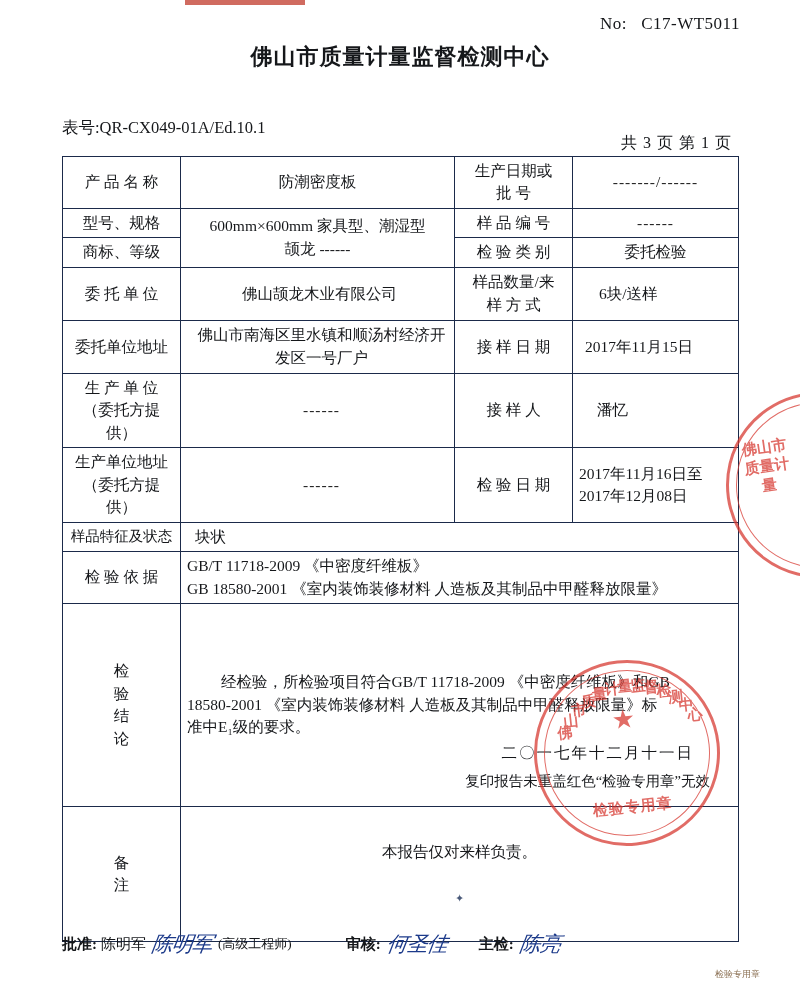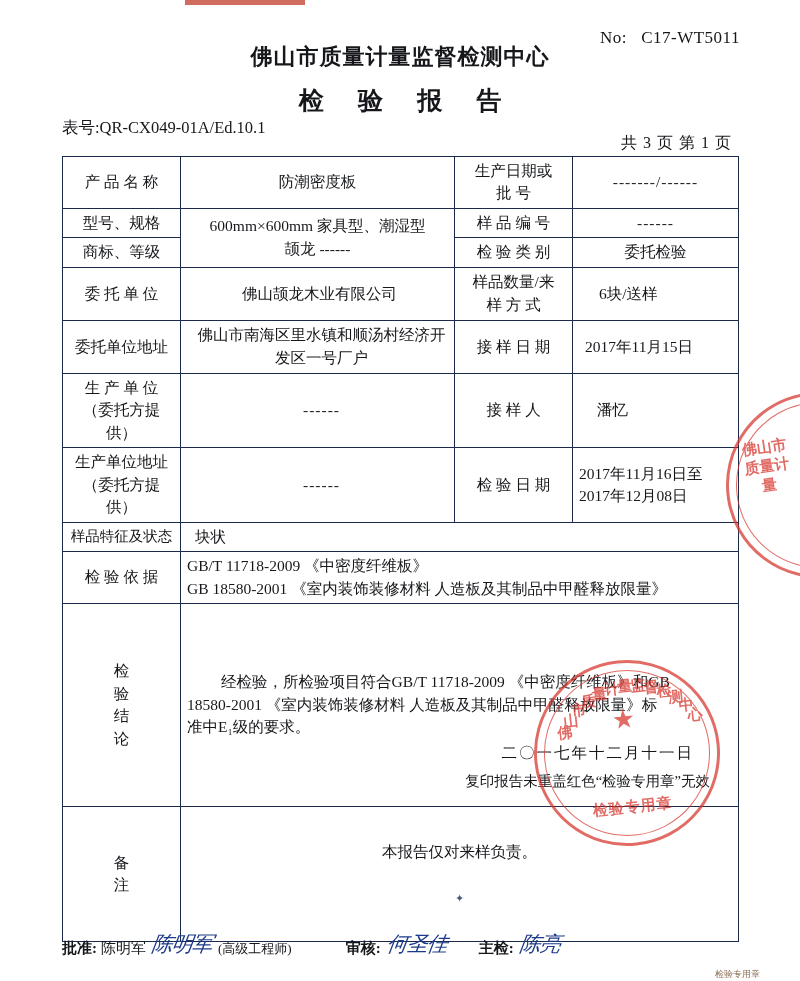--- a/index.html
+++ b/index.html
@@ -31,21 +31,20 @@
     background: #c0392b;
     opacity: .75;
   }
 
   .report-no {
     position: absolute;
     top: 14px;
     right: 60px;
     font-size: 17px;
     letter-spacing: .5px;
-    margin-top: 14px;
   }
 
   .org-title {
     position: absolute;
     top: 42px;
     left: 0;
     width: 100%;
     text-align: center;
     font-size: 22px;
     font-weight: 700;
@@ -173,21 +172,21 @@
   
   .footer {
     position: absolute;
     left: 62px;
     top: 930px;
     width: 690px;
     font-size: 15px;
   }
   .footer .row {
     display: flex;
-    align-items: flex-end;
+    align-items: center;
   }
   .sig-label { font-weight: 700; }
   .sig-name { margin-left: 4px; }
   .handwriting {
     font-family: "Liberation Serif", serif;
     font-style: italic;
     font-size: 21px;
     color: #1c3a8a;
     margin: 0 6px;
     transform: skewX(-8deg);
@@ -292,21 +291,20 @@
 
   <div class="top-strip"></div>
 
   <div class="report-no">
     <span>No:</span>
     &nbsp;
     <span>C17-WT5011</span>
   </div>
 
   <div class="org-title">佛山市质量计量监督检测中心</div>
-  <div class="doc-title">检 验 报 告</div>
 
   <div class="form-no">表号:QR-CX049-01A/Ed.10.1</div>
   <div class="page-no">共 3 页  第 1 页</div>
 
   <table class="main">
     <colgroup>
       <col style="width:118px">
       <col style="width:274px">
       <col style="width:118px">
       <col style="width:166px">

